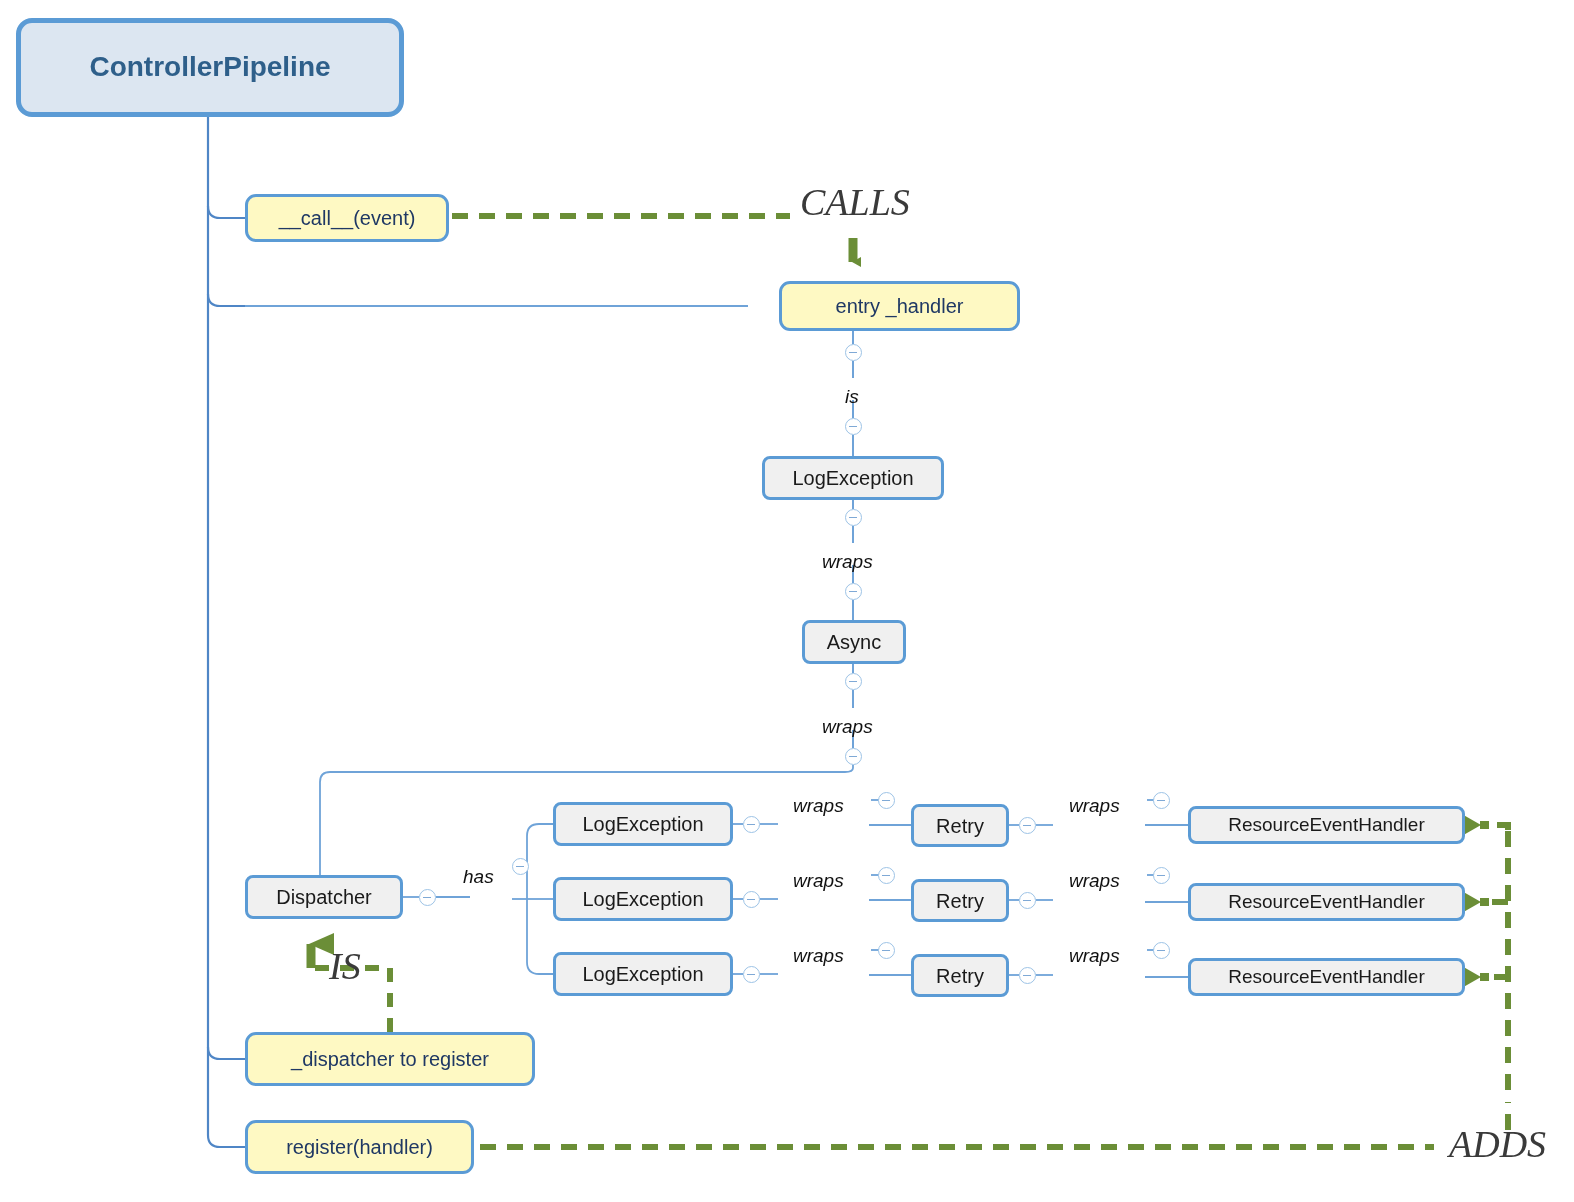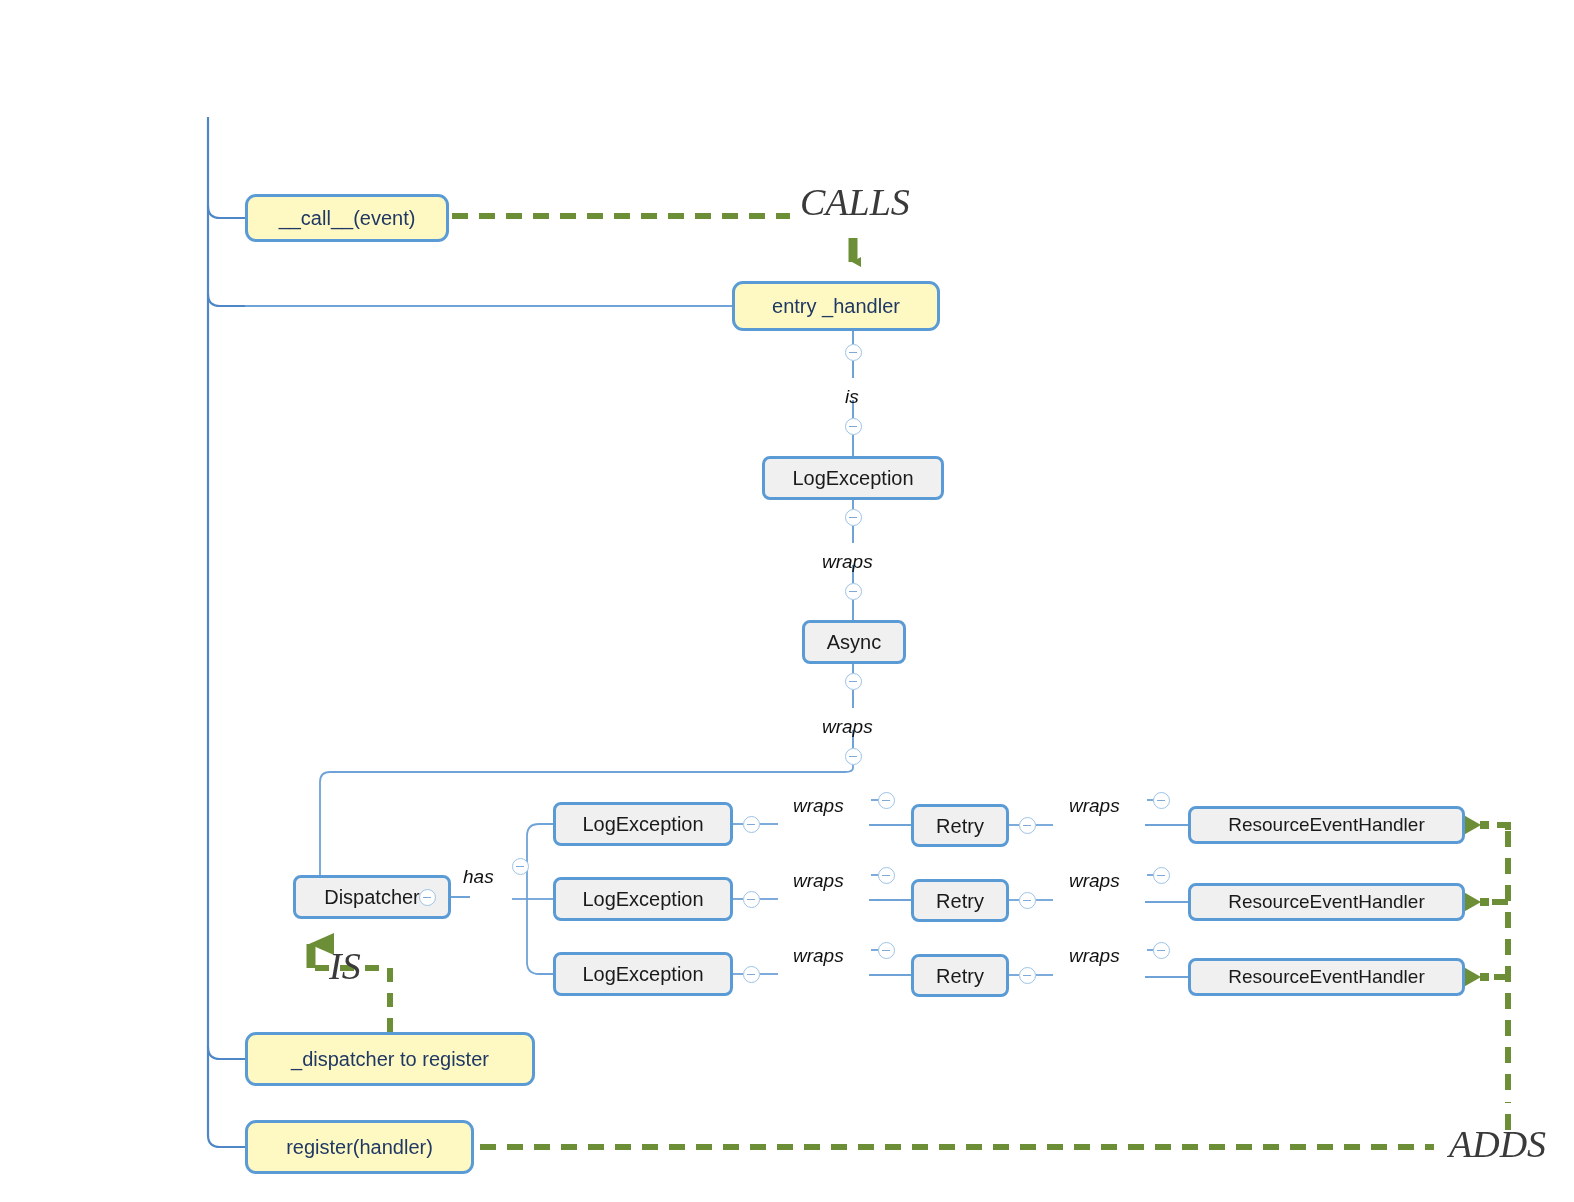--- a/index.html
+++ b/index.html
@@ -208,38 +208,41 @@
       <path d="M 1508,902 L 1490,902"></path>
       <path d="M 1508,830 L 1508,825 L 1490,825"></path>
     </g>
     <g stroke="#6b8e37" stroke-width="8" fill="none">
       <path d="M 1489,825 L 1480,825" marker-end="url(#greenarrow-left)"></path>
       <path d="M 1489,902 L 1480,902" marker-end="url(#greenarrow-left)"></path>
       <path d="M 1489,977 L 1480,977" marker-end="url(#greenarrow-left)"></path>
     </g>
   </svg>
 
+  <div class="node root" style="left:16px; top:18px; width:388px; height:99px;">
+    <span>ControllerPipeline</span>
+  </div>
 
   <div class="node blue" style="left:245px; top:194px; width:204px; height:48px;">
     <span>__call__(event)</span>
   </div>
 
-  <div class="node blue" style="left:732px; top:281px; width:208px; height:50px;text-align:right;">
+  <div class="node blue" style="left:779px; top:281px; width:241px; height:50px;text-align:right;">
     <span>entry _handler</span>
   </div>
 
   <div class="node gray" style="left:762px; top:456px; width:182px; height:44px;">
     <span>LogException</span>
   </div>
 
   <div class="node gray" style="left:802px; top:620px; width:104px; height:44px;">
     <span>Async</span>
   </div>
 
-  <div class="node gray" style="left:245px; top:875px; width:158px; height:44px;margin-left:48px;">
+  <div class="node gray" style="left:245px; top:875px; width:158px; height:44px;">
     <span>Dispatcher</span>
   </div>
 
   <div class="node gray" style="left:553px; top:802px; width:180px; height:44px;">
     <span>LogException</span>
   </div>
   <div class="node gray" style="left:553px; top:877px; width:180px; height:44px;">
     <span>LogException</span>
   </div>
   <div class="node gray" style="left:553px; top:952px; width:180px; height:44px;">

